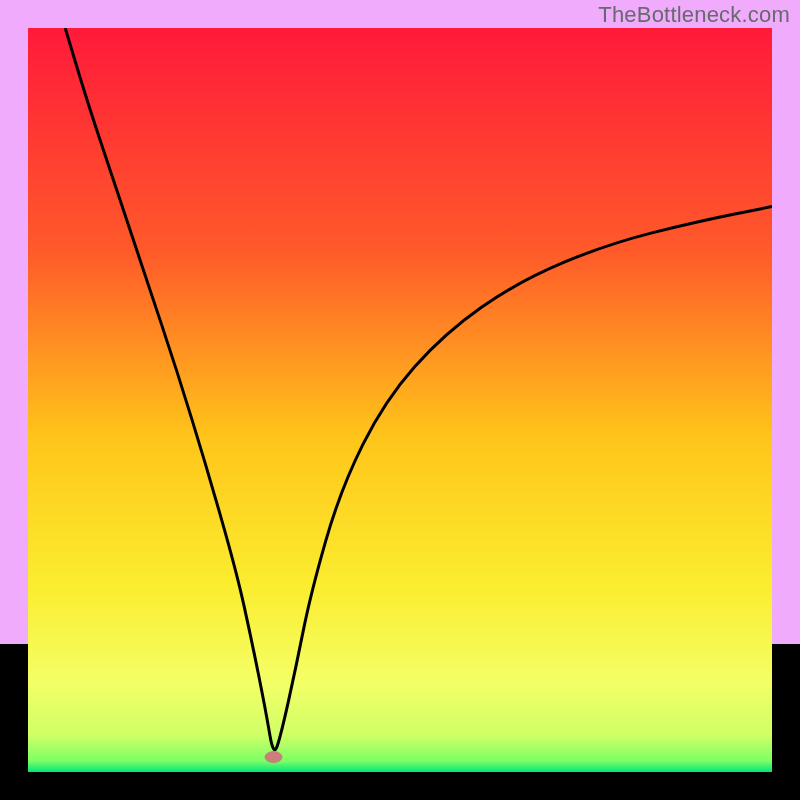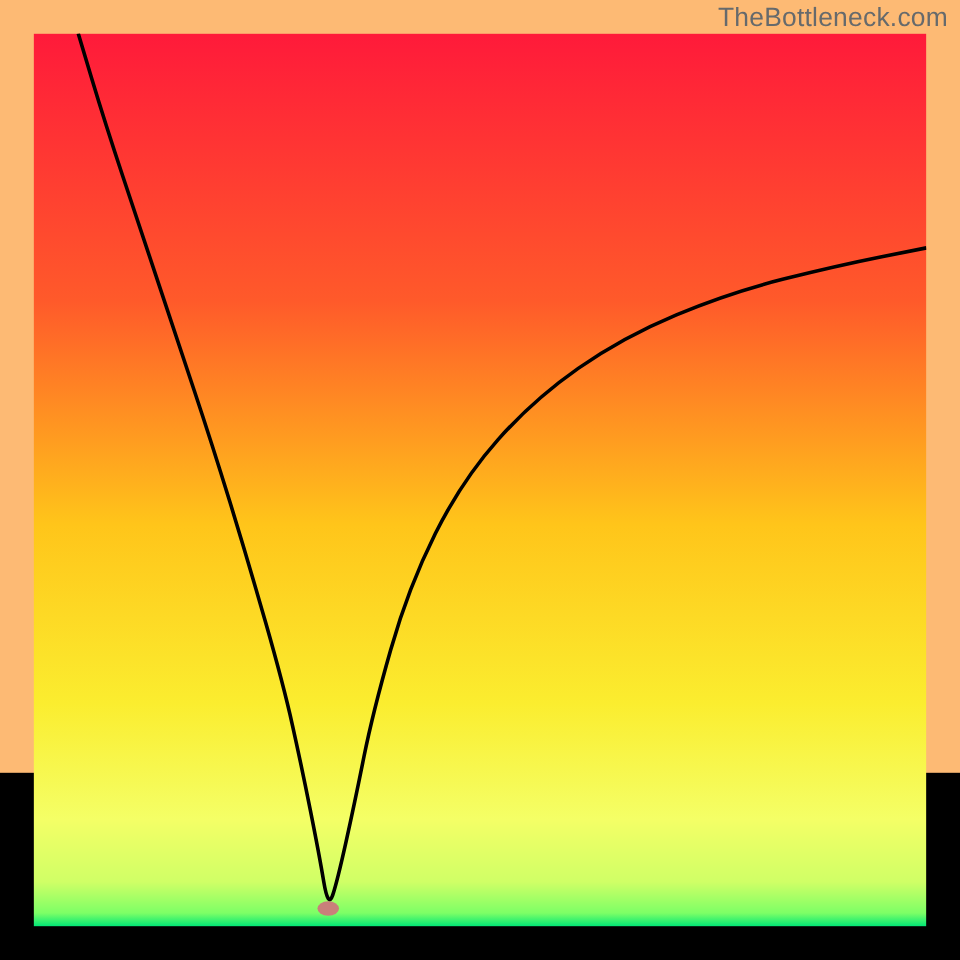--- a/index.html
+++ b/index.html
@@ -7,21 +7,21 @@
     padding: 0;
     width: 800px;
     height: 800px;
     overflow: hidden;
     background: #000;
     font-family: Arial, Helvetica, sans-serif;
   }
   .outer {
     width: 800px;
     height: 644px;
-    background: #fdba74;
+    background: #f0abfc;
     position: relative;
   }
   .attribution {
     position: absolute;
     top: 2px;
     right: 10px;
     color: #666a6c;
     font-size: 22px;
     font-weight: 500;
     letter-spacing: 0.2px;

